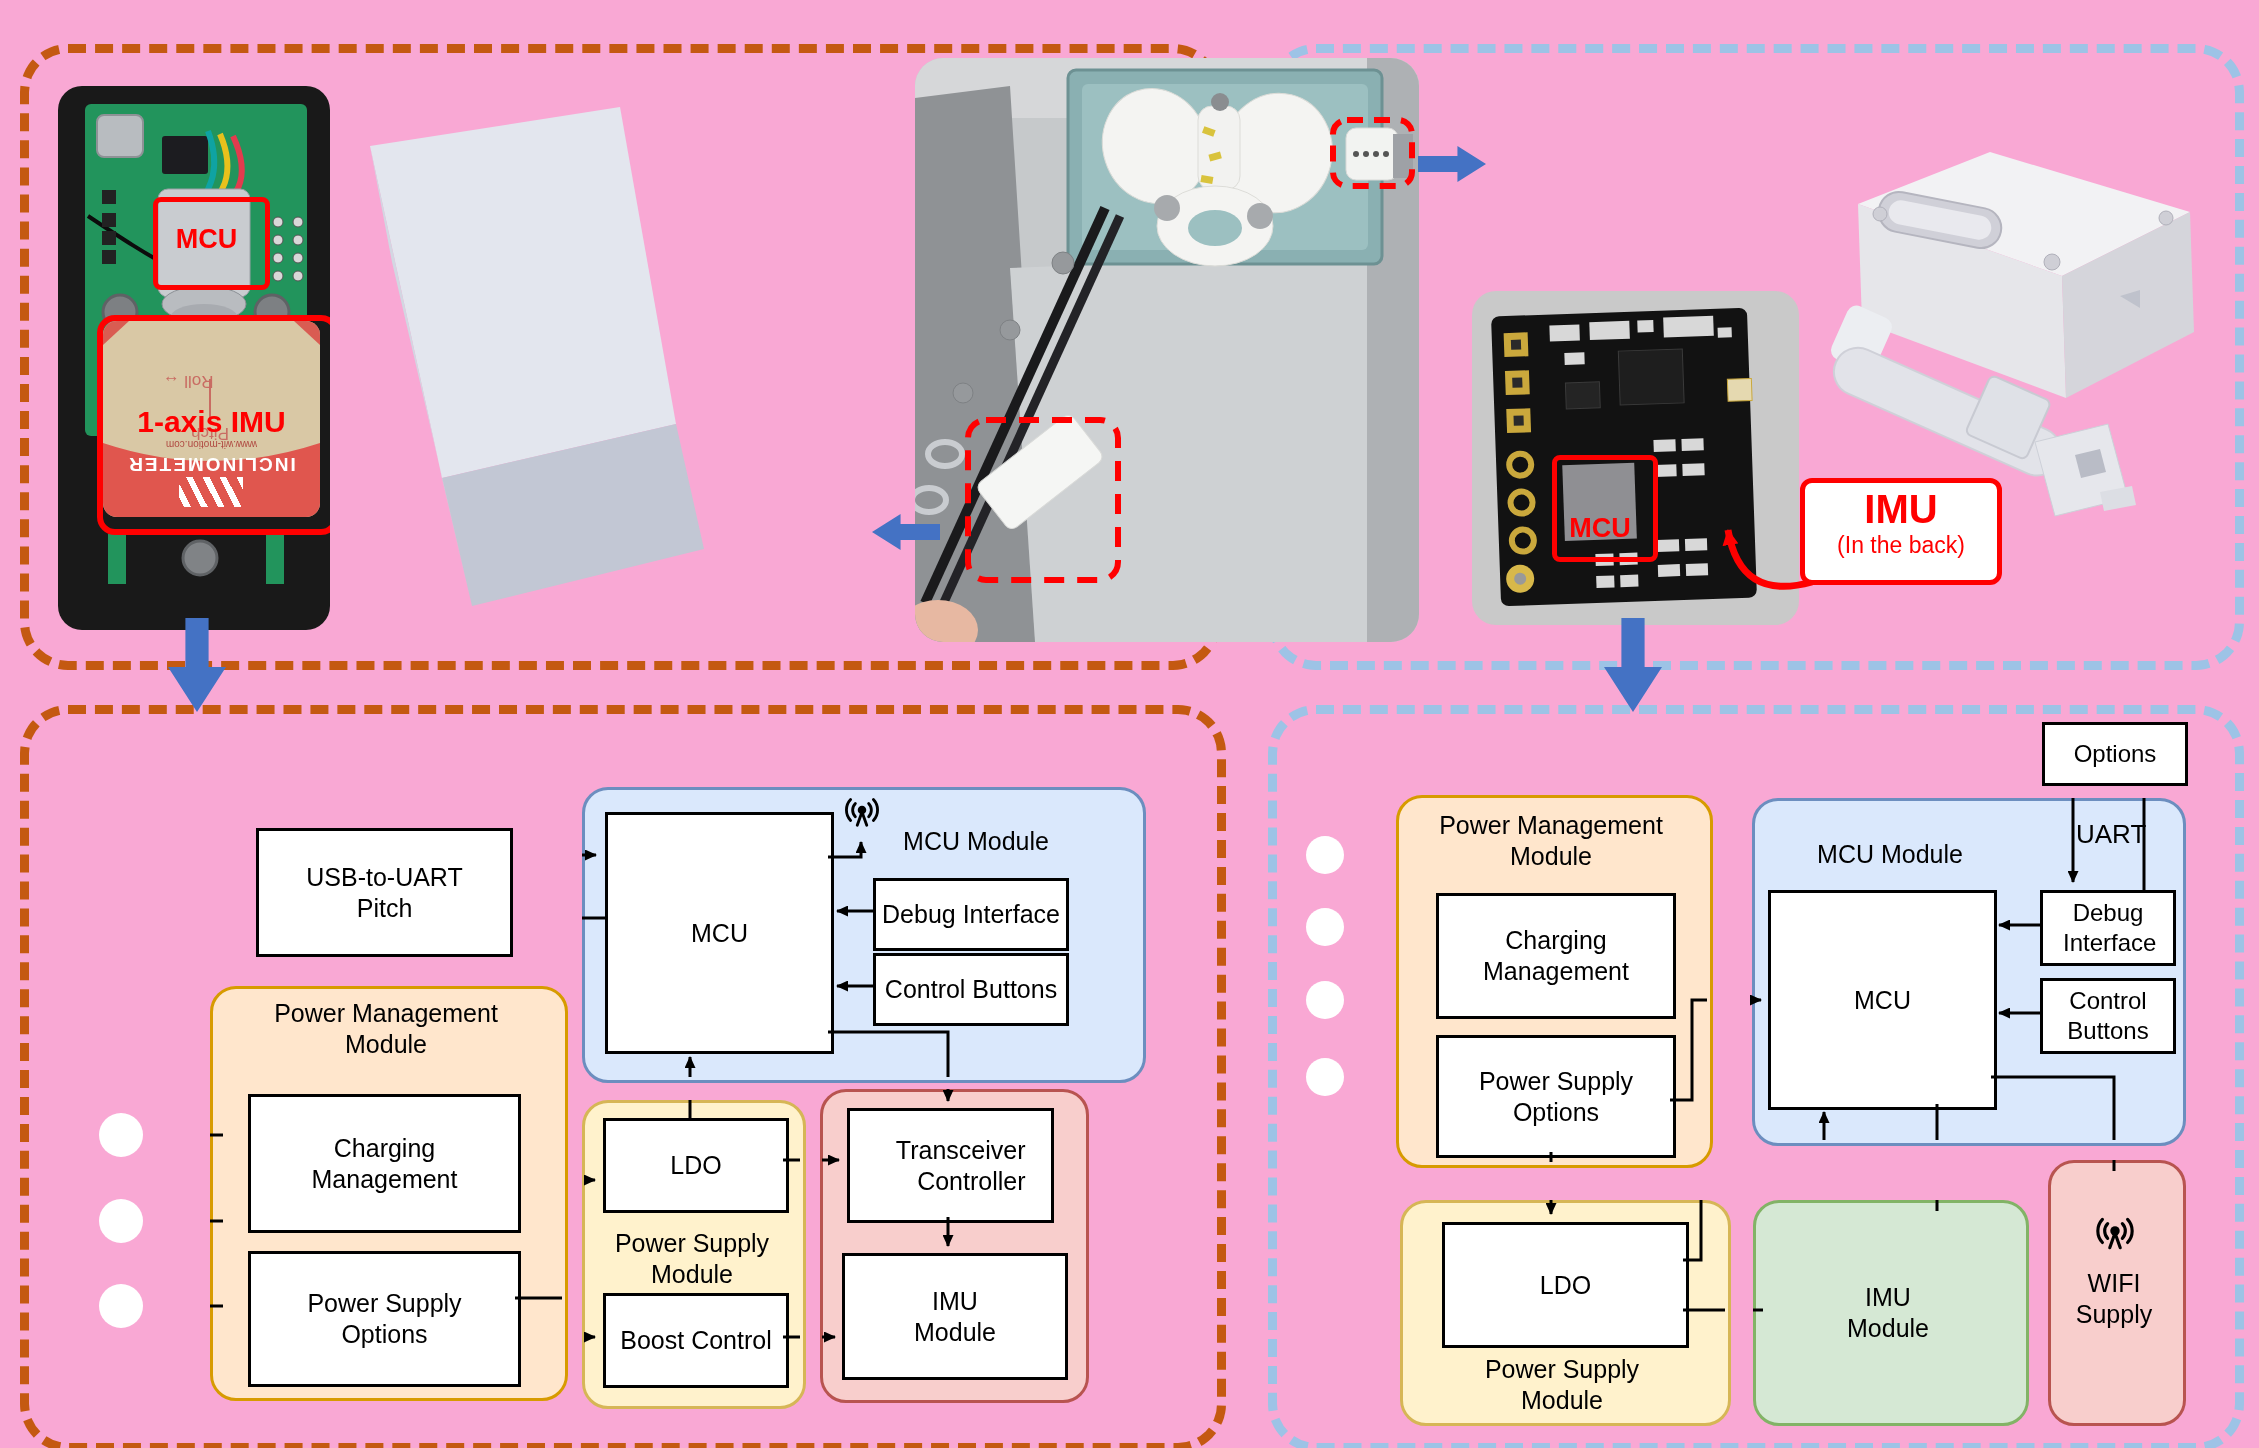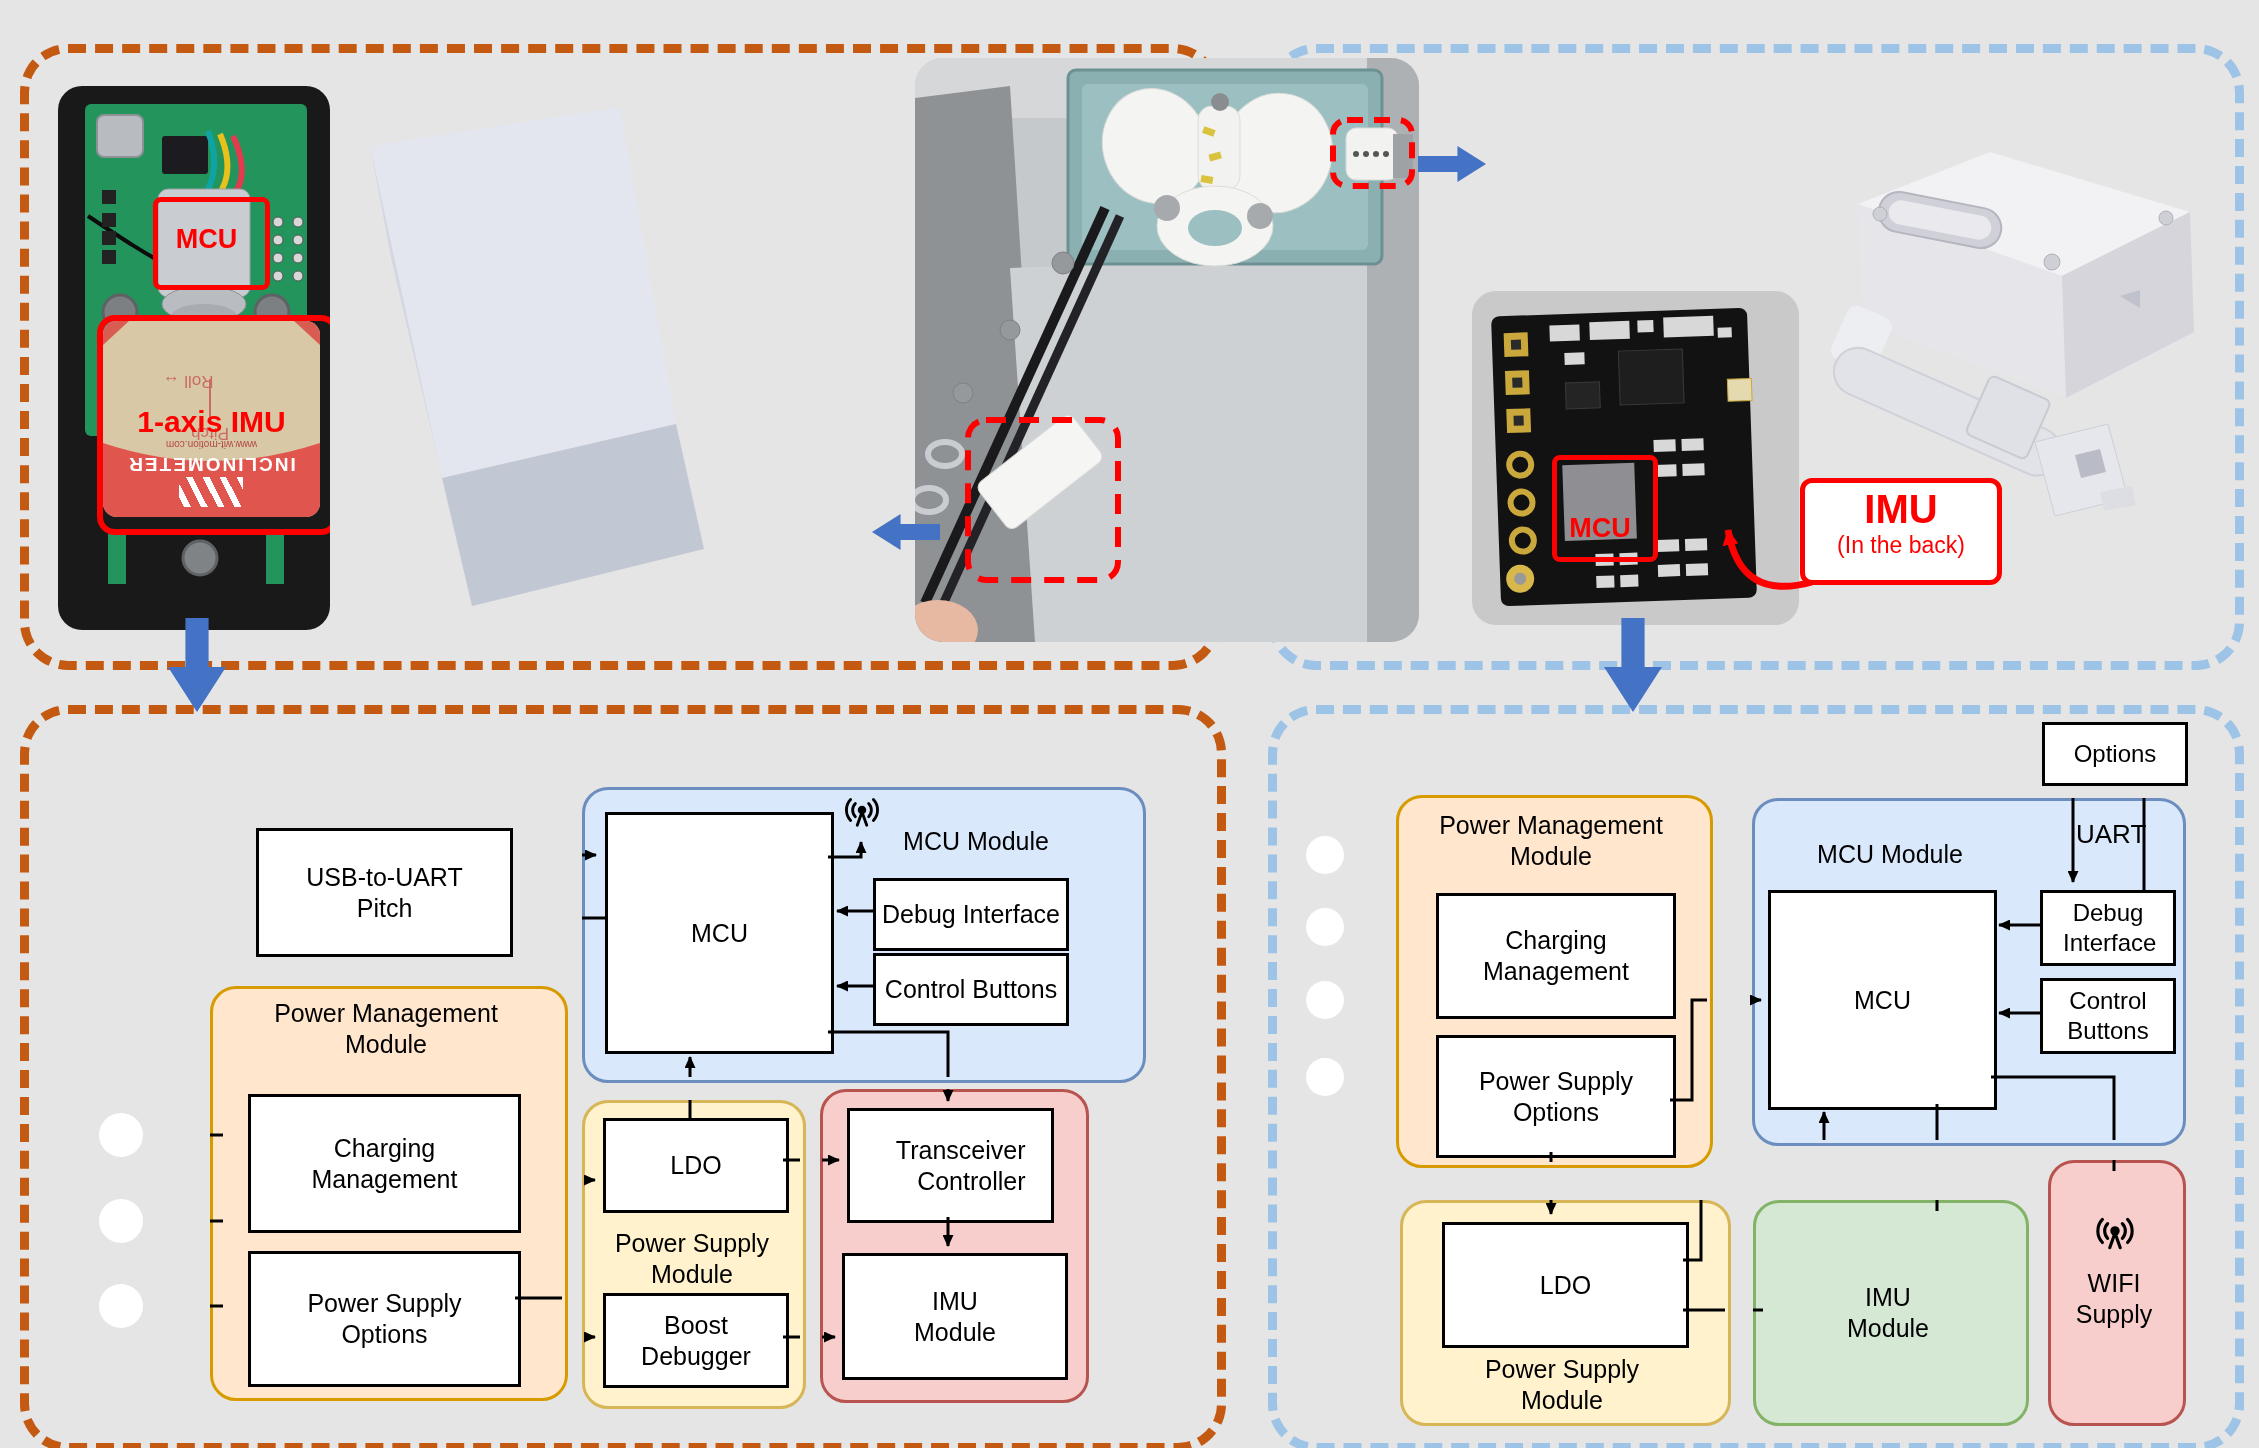--- a/index.html
+++ b/index.html
@@ -1,16 +1,16 @@
 <!DOCTYPE html>
 <html><head>
 <meta charset="utf-8">
 <style>
   html,body{margin:0;padding:0;background:#000;}
-  #canvas{position:relative;width:2259px;height:1448px;background:#e5e5e5;overflow:hidden;
+  #canvas{position:relative;width:2259px;height:1448px;background:#f9a8d4;overflow:hidden;
           font-family:"Liberation Sans", sans-serif;color:#000;}
   .abs{position:absolute;}
   .dash{position:absolute;border-radius:48px;border:9px dashed #C45911;z-index:1;}
   .dash.blue{border-color:#9DC3E6;}
   .mod{position:absolute;border-radius:26px;border:3px solid;z-index:4;}
   .mod.blue{background:#DAE8FC;border-color:#6C8EBF;}
   .mod.orange{background:#FFE6CC;border-color:#D79B00;}
   .mod.yellow{background:#FFF2CC;border-color:#D6B656;}
   .mod.pink{background:#F8CECC;border-color:#B85450;}
   .mod.green{background:#D5E8D4;border-color:#82B366;}
@@ -272,21 +272,21 @@
   <div class="wbox" style="left:248px;top:1251px;width:267px;height:130px;">
       <span style="width:180px;">Power Supply Options</span>
     </div>
 
   <div class="mod yellow" style="left:582px;top:1100px;width:218px;height:303px;"></div>
   <div class="mtitle" style="left:612px;top:1228px;width:160px;"><span style="display:inline-block;width:160px;">Power Supply Module</span></div>
   <div class="wbox" style="left:603px;top:1118px;width:180px;height:89px;">
       <span>LDO</span>
     </div>
   <div class="wbox" style="left:603px;top:1293px;width:180px;height:89px;">
-      <span>Boost Debugger</span>
+      <span>Boost Control</span>
     </div>
 
   <div class="mod pink" style="left:820px;top:1089px;width:263px;height:308px;"></div>
   <div class="wbox" style="left:847px;top:1108px;width:201px;height:109px;text-align:right;">
       <span style="width:150px;">Transceiver Controller</span>
     </div>
   <div class="wbox" style="left:842px;top:1253px;width:220px;height:121px;">
       <span style="width:110px;">IMU Module</span>
     </div>
 

